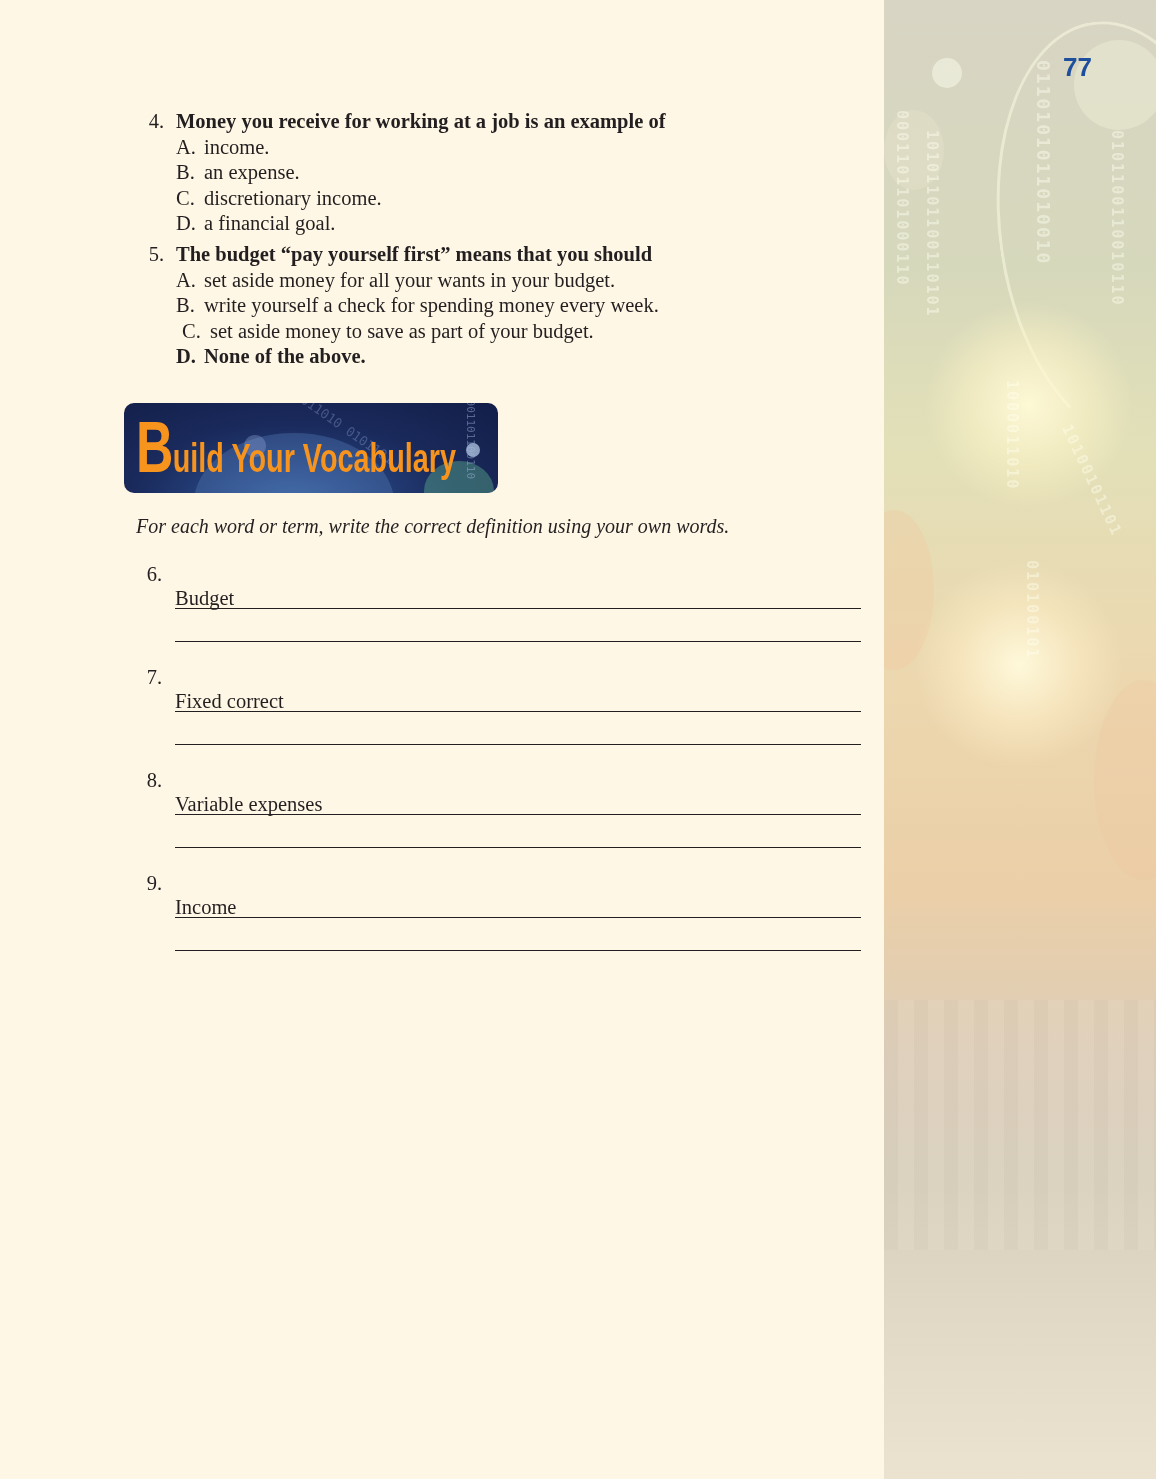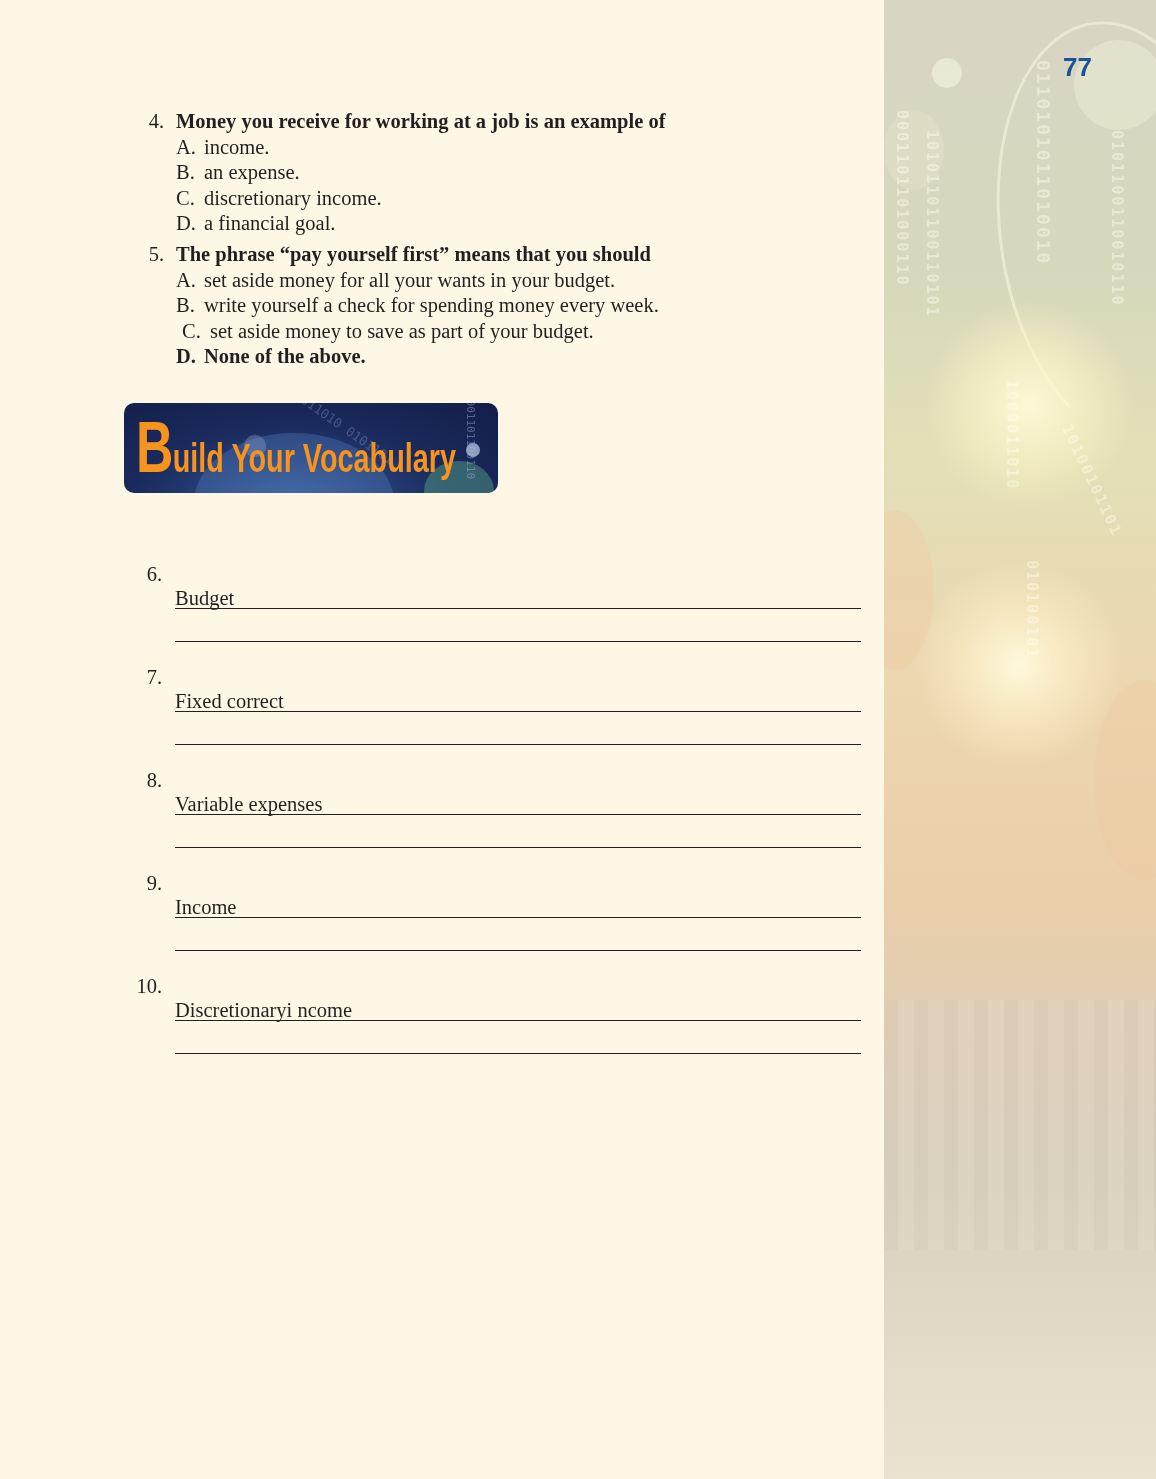--- a/index.html
+++ b/index.html
@@ -74,37 +74,38 @@
     <span class="num">4.</span>
     <span class="stem">Money you receive for working at a job is an example of</span>
     <div class="opt" style="top:25.5px;"><span class="letter">A.</span><span>income.</span></div>
     <div class="opt" style="top:51px;"><span class="letter">B.</span><span>an expense.</span></div>
     <div class="opt" style="top:76.5px;"><span class="letter">C.</span><span>discretionary income.</span></div>
     <div class="opt" style="top:102px;"><span class="letter">D.</span><span>a financial goal.</span></div>
   </div>
 
   <div class="q" style="left:136px; top:242px;">
     <span class="num">5.</span>
-    <span class="stem">The phrase “pay yourself first” means that you should</span>
+    <span class="stem">The budget “pay yourself first” means that you should</span>
     <div class="opt" style="top:25.5px;"><span class="letter">A.</span><span>set aside money for all your wants in your budget.</span></div>
     <div class="opt" style="top:51px;"><span class="letter">B.</span><span>write yourself a check for spending money every week.</span></div>
     <div class="opt" style="top:76.5px;margin-left:6px;"><span class="letter">C.</span><span>set aside money to save as part of your budget.</span></div>
     <div class="opt" style="top:102px;font-weight:bold;"><span class="letter">D.</span><span>None of the above.</span></div>
   </div>
 
   <div class="banner">
     <div class="b-orb1"></div>
     <div class="b-orb2"></div>
     <div class="b-orb3"></div>
     <div class="b-bits">1010011010 0101101</div>
     <div class="b-bits2">0001101100110</div>
     <div class="b-dot"></div>
     <div class="title"><span class="big">B</span><span class="rest">uild Your Vocabulary</span></div>
   </div>
 
+  <div class="instructions">For each word or term, write the correct definition using your own words.</div>
 
   <div class="vocab" style="top:563px;">
     <span class="num">6.</span>
     <span class="term">Budget</span>
     <div class="line line1"></div>
     <div class="line line2"></div>
   </div>
   <div class="vocab" style="top:666px;">
     <span class="num">7.</span>
     <span class="term">Fixed correct</span>
@@ -113,26 +114,20 @@
   </div>
   <div class="vocab" style="top:769px;">
     <span class="num">8.</span>
     <span class="term">Variable expenses</span>
     <div class="line line1"></div>
     <div class="line line2"></div>
   </div>
   <div class="vocab" style="top:872px;">
     <span class="num">9.</span>
     <span class="term">Income</span>
-    <div class="line line1"></div>
-    <div class="line line2"></div>
-  </div>
-  <div class="vocab" style="top:975px;">
-    <span class="num">10.</span>
-    <span class="term">Discretionaryi ncome</span>
     <div class="line line1"></div>
     <div class="line line2"></div>
   </div>
 </div>
 
 <div class="sidebar">
   <div class="orb ring"></div>
   <div class="orb ball1"></div>
   <div class="orb ball2"></div>
   <div class="orb ball5"></div>

